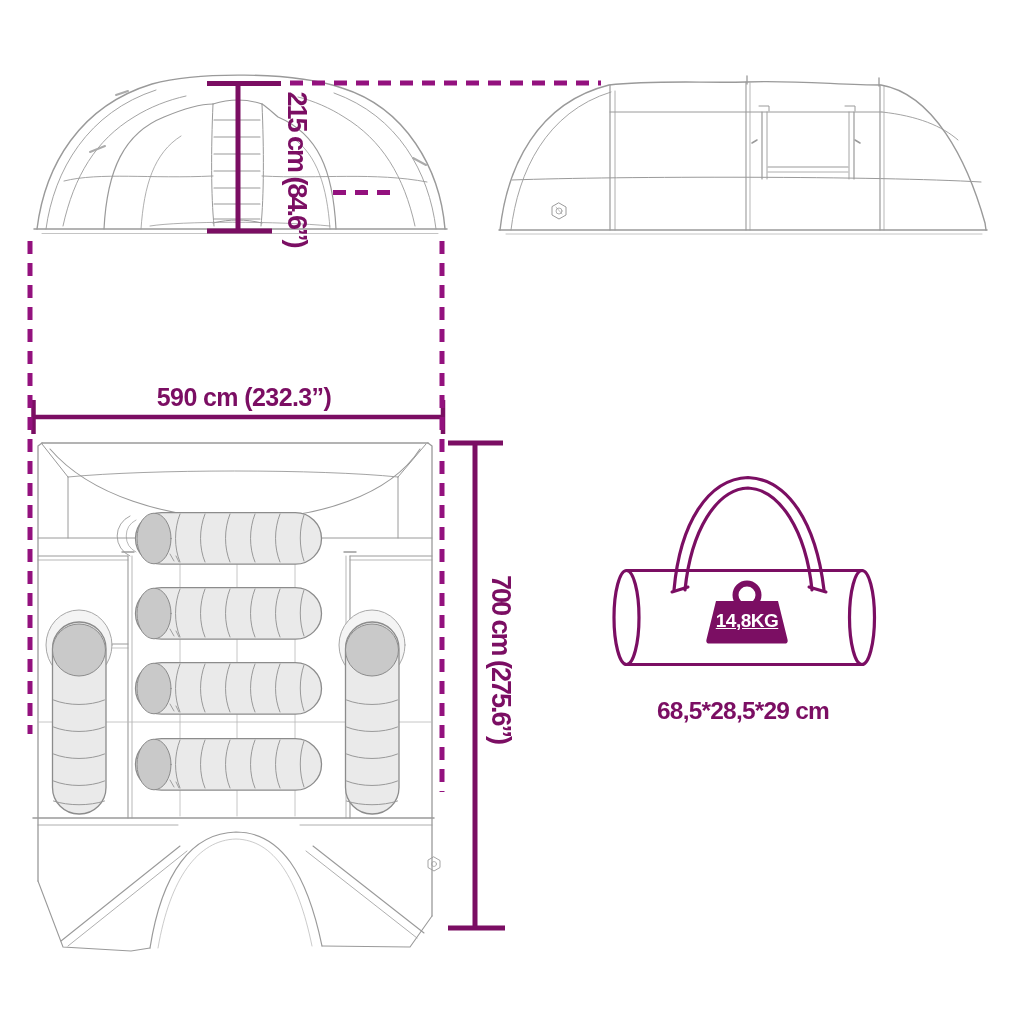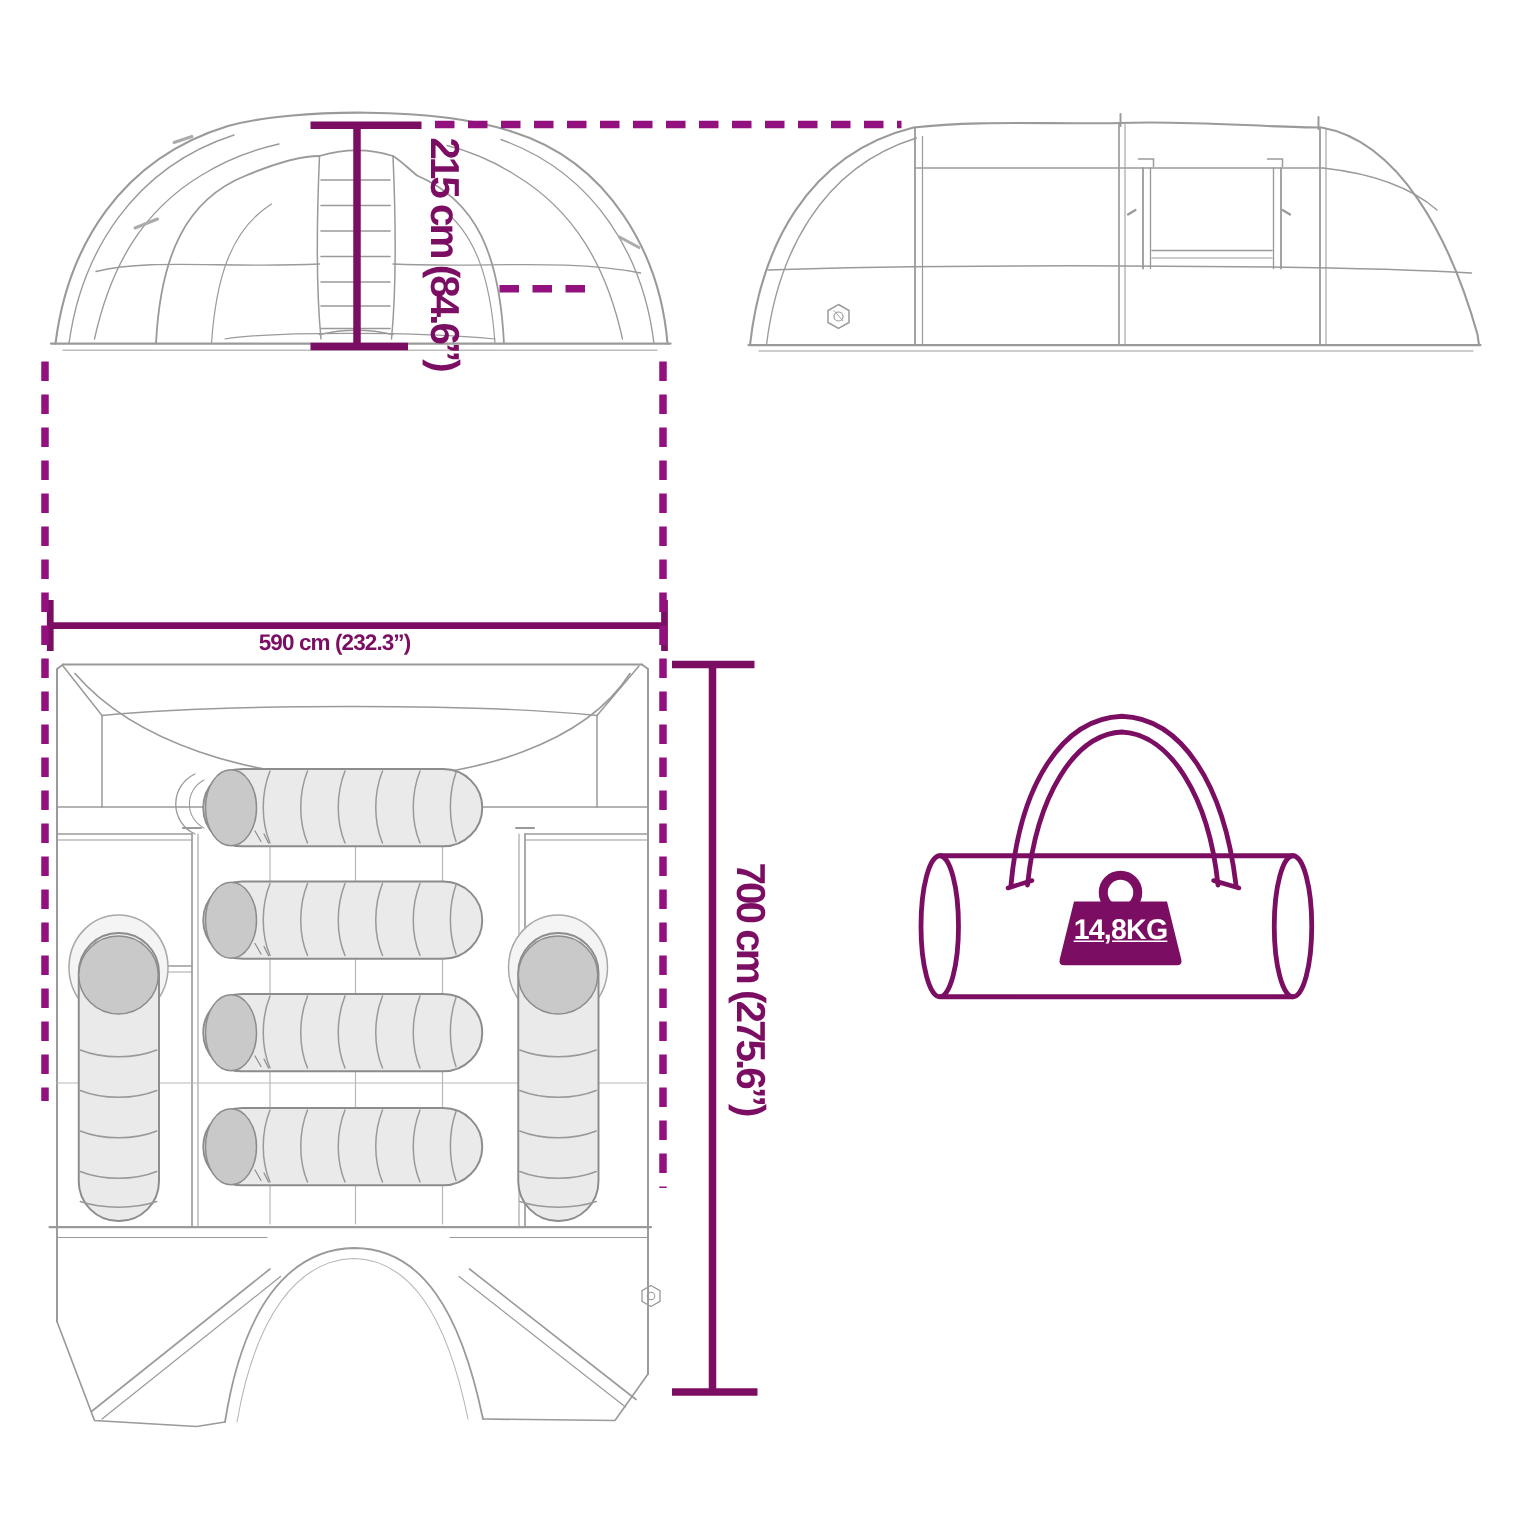--- a/index.html
+++ b/index.html
@@ -9,21 +9,21 @@
     font-family:"Liberation Sans", sans-serif;overflow:hidden;
   }
   .stage svg{position:absolute;left:0;top:0;}
   .dim-label{
     position:absolute;color:#7B0E63;font-weight:bold;white-space:nowrap;
     transform:translate(-50%,-50%);line-height:1;
   }
   .dim-label.vertical{transform:translate(-50%,-50%) rotate(90deg);}
   .height-label{left:296px;top:169px;font-size:27px;letter-spacing:-2px;}
   .depth-label{left:500px;top:659px;font-size:27px;letter-spacing:-2px;}
-  .width-label{left:223px;top:397px;font-size:15px;letter-spacing:-0.6px;margin-top:32px;}
+  .width-label{left:244px;top:397px;font-size:25px;letter-spacing:-0.6px;}
   .size-label{left:743px;top:711px;font-size:24.5px;letter-spacing:-0.8px;}
   .weight-label{
     position:absolute;left:747px;top:621px;transform:translate(-50%,-50%);
     color:#ffffff;font-weight:bold;font-size:19px;letter-spacing:-0.5px;white-space:nowrap;text-decoration:underline;
   }
 </style>
 </head>
 <body>
 
 <div class="stage">
@@ -221,13 +221,14 @@
   <g>
     <circle cx="747" cy="595" r="11.5" fill="none" stroke="#7B0E63" stroke-width="6"></circle>
     <path d="M716,601 h62 l9.5,38.5 q1,4 -3,4 h-75 q-4,0 -3,-4 z" fill="#7B0E63" stroke="none"></path>
   </g>
 </svg>
 
   <div class="dim-label vertical height-label">215 cm (84.6”)</div>
   <div class="dim-label width-label">590 cm (232.3”)</div>
   <div class="dim-label vertical depth-label">700 cm (275.6”)</div>
   <div class="weight-label">14,8KG</div>
+  <div class="dim-label size-label">68,5*28,5*29 cm</div>
 </div>
 
 </body></html>

